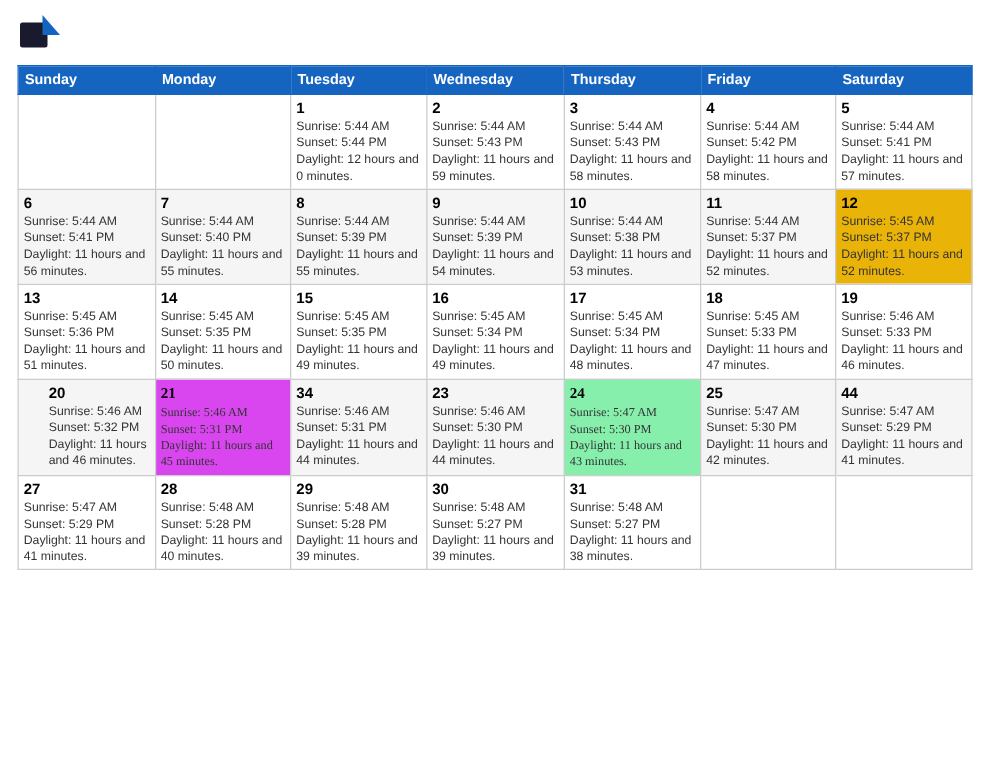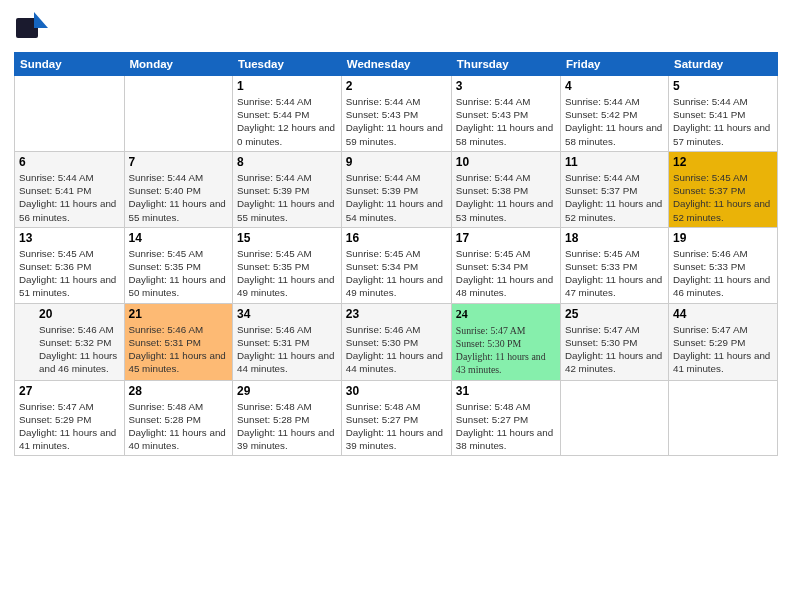--- a/index.html
+++ b/index.html
@@ -247,21 +247,21 @@
 Daylight: 11 hours and 46 minutes.</div>
           </td>
         </tr>
         <tr>
           <td style="background: rgb(245, 245, 245); padding-left: 24px;">
             <div class="day-number">20</div>
             <div class="day-info" style="white-space: pre-line;">Sunrise: 5:46 AM
 Sunset: 5:32 PM
 Daylight: 11 hours and 46 minutes.</div>
           </td>
-          <td style="background: #fdba74;">
+          <td style="background: #d946ef; font-family: Liberation Serif, serif;">
             <div class="day-number">21</div>
             <div class="day-info" style="white-space: pre-line;">Sunrise: 5:46 AM
 Sunset: 5:31 PM
 Daylight: 11 hours and 45 minutes.</div>
           </td>
           <td style="background: rgb(245, 245, 245);">
             <div class="day-number">34</div>
             <div class="day-info" style="white-space: pre-line;">Sunrise: 5:46 AM
 Sunset: 5:31 PM
 Daylight: 11 hours and 44 minutes.</div>

